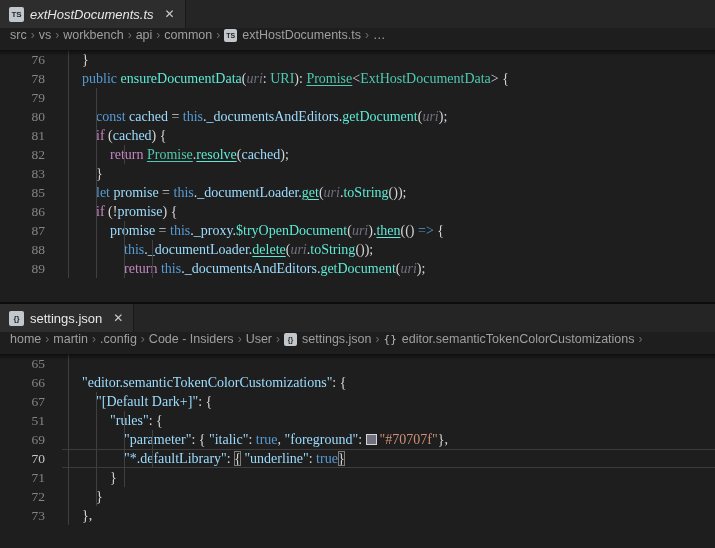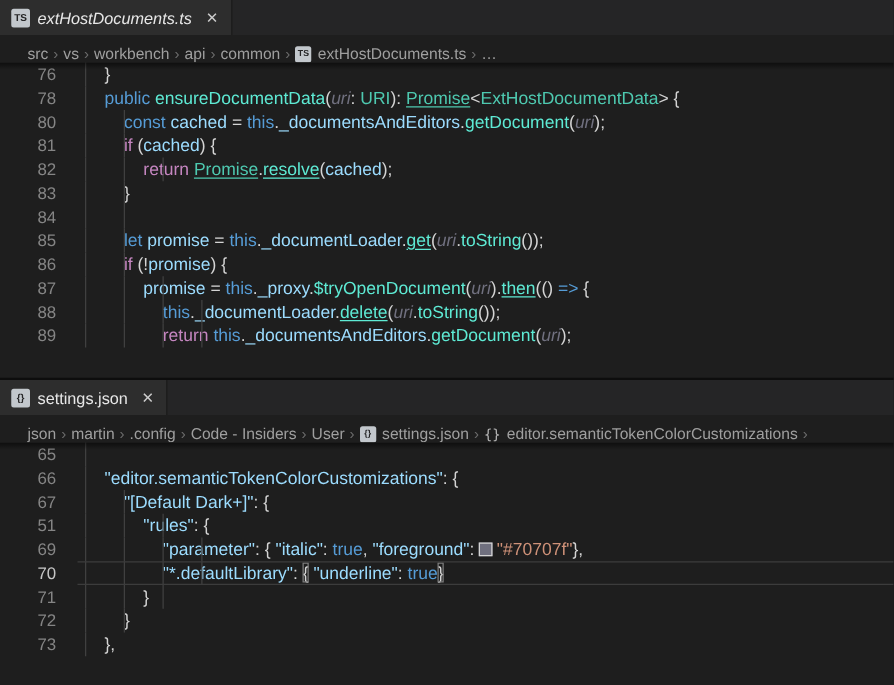--- a/index.html
+++ b/index.html
@@ -19,33 +19,33 @@
   }
   .tab.preview .tab-label { font-style:italic; }
   .tab-label { white-space:nowrap; }
   .file-icon {
     width:15px; height:15px; border-radius:2px; background:#c2c7cc; color:#252526;
     font-size:8px; font-weight:bold; display:flex; align-items:center; justify-content:center;
     flex:0 0 15px; letter-spacing:0;
   }
   .close-btn { color:#cccccc; font-size:12px; margin-left:5px; line-height:1; }
   .breadcrumbs {
-    height:22px; background:#1e1e1e; display:flex; align-items:flex-end;
-    padding-left:22px; font-size:12.5px; color:#9f9f9f; white-space:nowrap; overflow:hidden;
+    height:22px; background:#1e1e1e; display:flex; align-items:flex-start;
+    padding-left:10px; font-size:12.5px; color:#9f9f9f; white-space:nowrap; overflow:hidden;
   }
   .crumb { display:flex; align-items:center; gap:5px; }
   .crumb-sep { color:#6b6b6b; margin:0 4px; font-size:12px; }
   .crumb-ficon {
     width:13px; height:13px; border-radius:2px; background:#c2c7cc; color:#252526;
     font-size:7px; font-weight:bold; display:flex; align-items:center; justify-content:center;
   }
   .crumb-symbol { color:#b6b6b6; font-family:"DejaVu Sans Mono", monospace; font-size:11px; }
   .code {
     position:relative; overflow:hidden; background:#1e1e1e;
-    font-family:Liberation Sans, sans-serif;
+    font-family:Liberation Serif, serif;
     font-size:14px; line-height:19px;
   }
   .code::before {
     content:""; position:absolute; left:0; right:0; top:0; height:6px; z-index:6;
     background:linear-gradient(rgba(0,0,0,0.55), rgba(0,0,0,0)); pointer-events:none;
   }
   .line { display:flex; height:19px; position:relative; white-space:pre; }
   .lnum {
     flex:0 0 62px; width:62px; text-align:right; padding-right:17px;
     color:#858585; font-size:13.5px;
@@ -106,44 +106,44 @@
           <span>extHostDocuments.ts</span>
         </span>
         <span class="crumb-sep">›</span>
         <span class="crumb">
           <span>…</span>
         </span>
       </div>
       <div class="code" style="height: 252px;">
         <div class="line"><div class="lnum">76</div><div class="ltext"><span class="guide" style="left: calc(0ch + 6px);"></span><span class="tk-fg">    }</span></div></div>
         <div class="line"><div class="lnum">78</div><div class="ltext"><span class="guide" style="left: calc(0ch + 6px);"></span><span class="tk-fg">    </span><span class="tk-kw">public</span><span class="tk-fg"> </span><span class="tk-fn">ensureDocumentData</span><span class="tk-fg">(</span><span class="tk-param">uri</span><span class="tk-fg">: </span><span class="tk-type">URI</span><span class="tk-fg">): </span><span class="tk-type u">Promise</span><span class="tk-fg">&lt;</span><span class="tk-type">ExtHostDocumentData</span><span class="tk-fg">&gt; {</span></div></div>
+        <div class="line"><div class="lnum">79</div><div class="ltext"><span class="guide" style="left: calc(0ch + 6px);"></span><span class="guide" style="left: calc(4ch + 6px);"></span></div></div>
         <div class="line"><div class="lnum">80</div><div class="ltext"><span class="guide" style="left: calc(0ch + 6px);"></span><span class="guide" style="left: calc(4ch + 6px);"></span><span class="tk-fg">        </span><span class="tk-kw">const</span><span class="tk-fg"> </span><span class="tk-var">cached</span><span class="tk-fg"> = </span><span class="tk-kw">this</span><span class="tk-fg">.</span><span class="tk-var">_documentsAndEditors</span><span class="tk-fg">.</span><span class="tk-fn">getDocument</span><span class="tk-fg">(</span><span class="tk-param">uri</span><span class="tk-fg">);</span></div></div>
         <div class="line"><div class="lnum">81</div><div class="ltext"><span class="guide" style="left: calc(0ch + 6px);"></span><span class="guide" style="left: calc(4ch + 6px);"></span><span class="tk-fg">        </span><span class="tk-ctrl">if</span><span class="tk-fg"> (</span><span class="tk-var">cached</span><span class="tk-fg">) {</span></div></div>
         <div class="line"><div class="lnum">82</div><div class="ltext"><span class="guide" style="left: calc(0ch + 6px);"></span><span class="guide" style="left: calc(4ch + 6px);"></span><span class="guide" style="left: calc(8ch + 6px);"></span><span class="tk-fg">            </span><span class="tk-ctrl">return</span><span class="tk-fg"> </span><span class="tk-type u">Promise</span><span class="tk-fg">.</span><span class="tk-fn u">resolve</span><span class="tk-fg">(</span><span class="tk-var">cached</span><span class="tk-fg">);</span></div></div>
         <div class="line"><div class="lnum">83</div><div class="ltext"><span class="guide" style="left: calc(0ch + 6px);"></span><span class="guide" style="left: calc(4ch + 6px);"></span><span class="tk-fg">        }</span></div></div>
-        <div class="line"><div class="lnum">84</div><div class="ltext"><span class="guide" style="left: calc(0ch + 6px);"></span><span class="guide" style="left: calc(4ch + 6px);"></span></div></div>
         <div class="line"><div class="lnum">85</div><div class="ltext"><span class="guide" style="left: calc(0ch + 6px);"></span><span class="guide" style="left: calc(4ch + 6px);"></span><span class="tk-fg">        </span><span class="tk-kw">let</span><span class="tk-fg"> </span><span class="tk-var">promise</span><span class="tk-fg"> = </span><span class="tk-kw">this</span><span class="tk-fg">.</span><span class="tk-var">_documentLoader</span><span class="tk-fg">.</span><span class="tk-fn u">get</span><span class="tk-fg">(</span><span class="tk-param">uri</span><span class="tk-fg">.</span><span class="tk-fn">toString</span><span class="tk-fg">());</span></div></div>
         <div class="line"><div class="lnum">86</div><div class="ltext"><span class="guide" style="left: calc(0ch + 6px);"></span><span class="guide" style="left: calc(4ch + 6px);"></span><span class="tk-fg">        </span><span class="tk-ctrl">if</span><span class="tk-fg"> (!</span><span class="tk-var">promise</span><span class="tk-fg">) {</span></div></div>
         <div class="line"><div class="lnum">87</div><div class="ltext"><span class="guide" style="left: calc(0ch + 6px);"></span><span class="guide" style="left: calc(4ch + 6px);"></span><span class="guide" style="left: calc(8ch + 6px);"></span><span class="tk-fg">            </span><span class="tk-var">promise</span><span class="tk-fg"> = </span><span class="tk-kw">this</span><span class="tk-fg">.</span><span class="tk-var">_proxy</span><span class="tk-fg">.</span><span class="tk-fn">$tryOpenDocument</span><span class="tk-fg">(</span><span class="tk-param">uri</span><span class="tk-fg">).</span><span class="tk-fn u">then</span><span class="tk-fg">(() </span><span class="tk-kw">=&gt;</span><span class="tk-fg"> {</span></div></div>
         <div class="line"><div class="lnum">88</div><div class="ltext"><span class="guide" style="left: calc(0ch + 6px);"></span><span class="guide" style="left: calc(4ch + 6px);"></span><span class="guide" style="left: calc(8ch + 6px);"></span><span class="guide" style="left: calc(12ch + 6px);"></span><span class="tk-fg">                </span><span class="tk-kw">this</span><span class="tk-fg">.</span><span class="tk-var">_documentLoader</span><span class="tk-fg">.</span><span class="tk-fn u">delete</span><span class="tk-fg">(</span><span class="tk-param">uri</span><span class="tk-fg">.</span><span class="tk-fn">toString</span><span class="tk-fg">());</span></div></div>
         <div class="line"><div class="lnum">89</div><div class="ltext"><span class="guide" style="left: calc(0ch + 6px);"></span><span class="guide" style="left: calc(4ch + 6px);"></span><span class="guide" style="left: calc(8ch + 6px);"></span><span class="guide" style="left: calc(12ch + 6px);"></span><span class="tk-fg">                </span><span class="tk-ctrl">return</span><span class="tk-fg"> </span><span class="tk-kw">this</span><span class="tk-fg">.</span><span class="tk-var">_documentsAndEditors</span><span class="tk-fg">.</span><span class="tk-fn">getDocument</span><span class="tk-fg">(</span><span class="tk-param">uri</span><span class="tk-fg">);</span></div></div>
       </div>
     </div>
     <div class="divider"></div>
     <div class="group">
       <div class="tabbar">
         <div class="tab">
           <span class="file-icon">{}</span>
           <span class="tab-label">settings.json</span>
           <span class="close-btn">✕</span>
         </div>
       </div>
       <div class="breadcrumbs">
         <span class="crumb">
-          <span>json</span>
+          <span>home</span>
         </span>
         <span class="crumb-sep">›</span>
         <span class="crumb">
           <span>martin</span>
         </span>
         <span class="crumb-sep">›</span>
         <span class="crumb">
           <span>.config</span>
         </span>
         <span class="crumb-sep">›</span>

